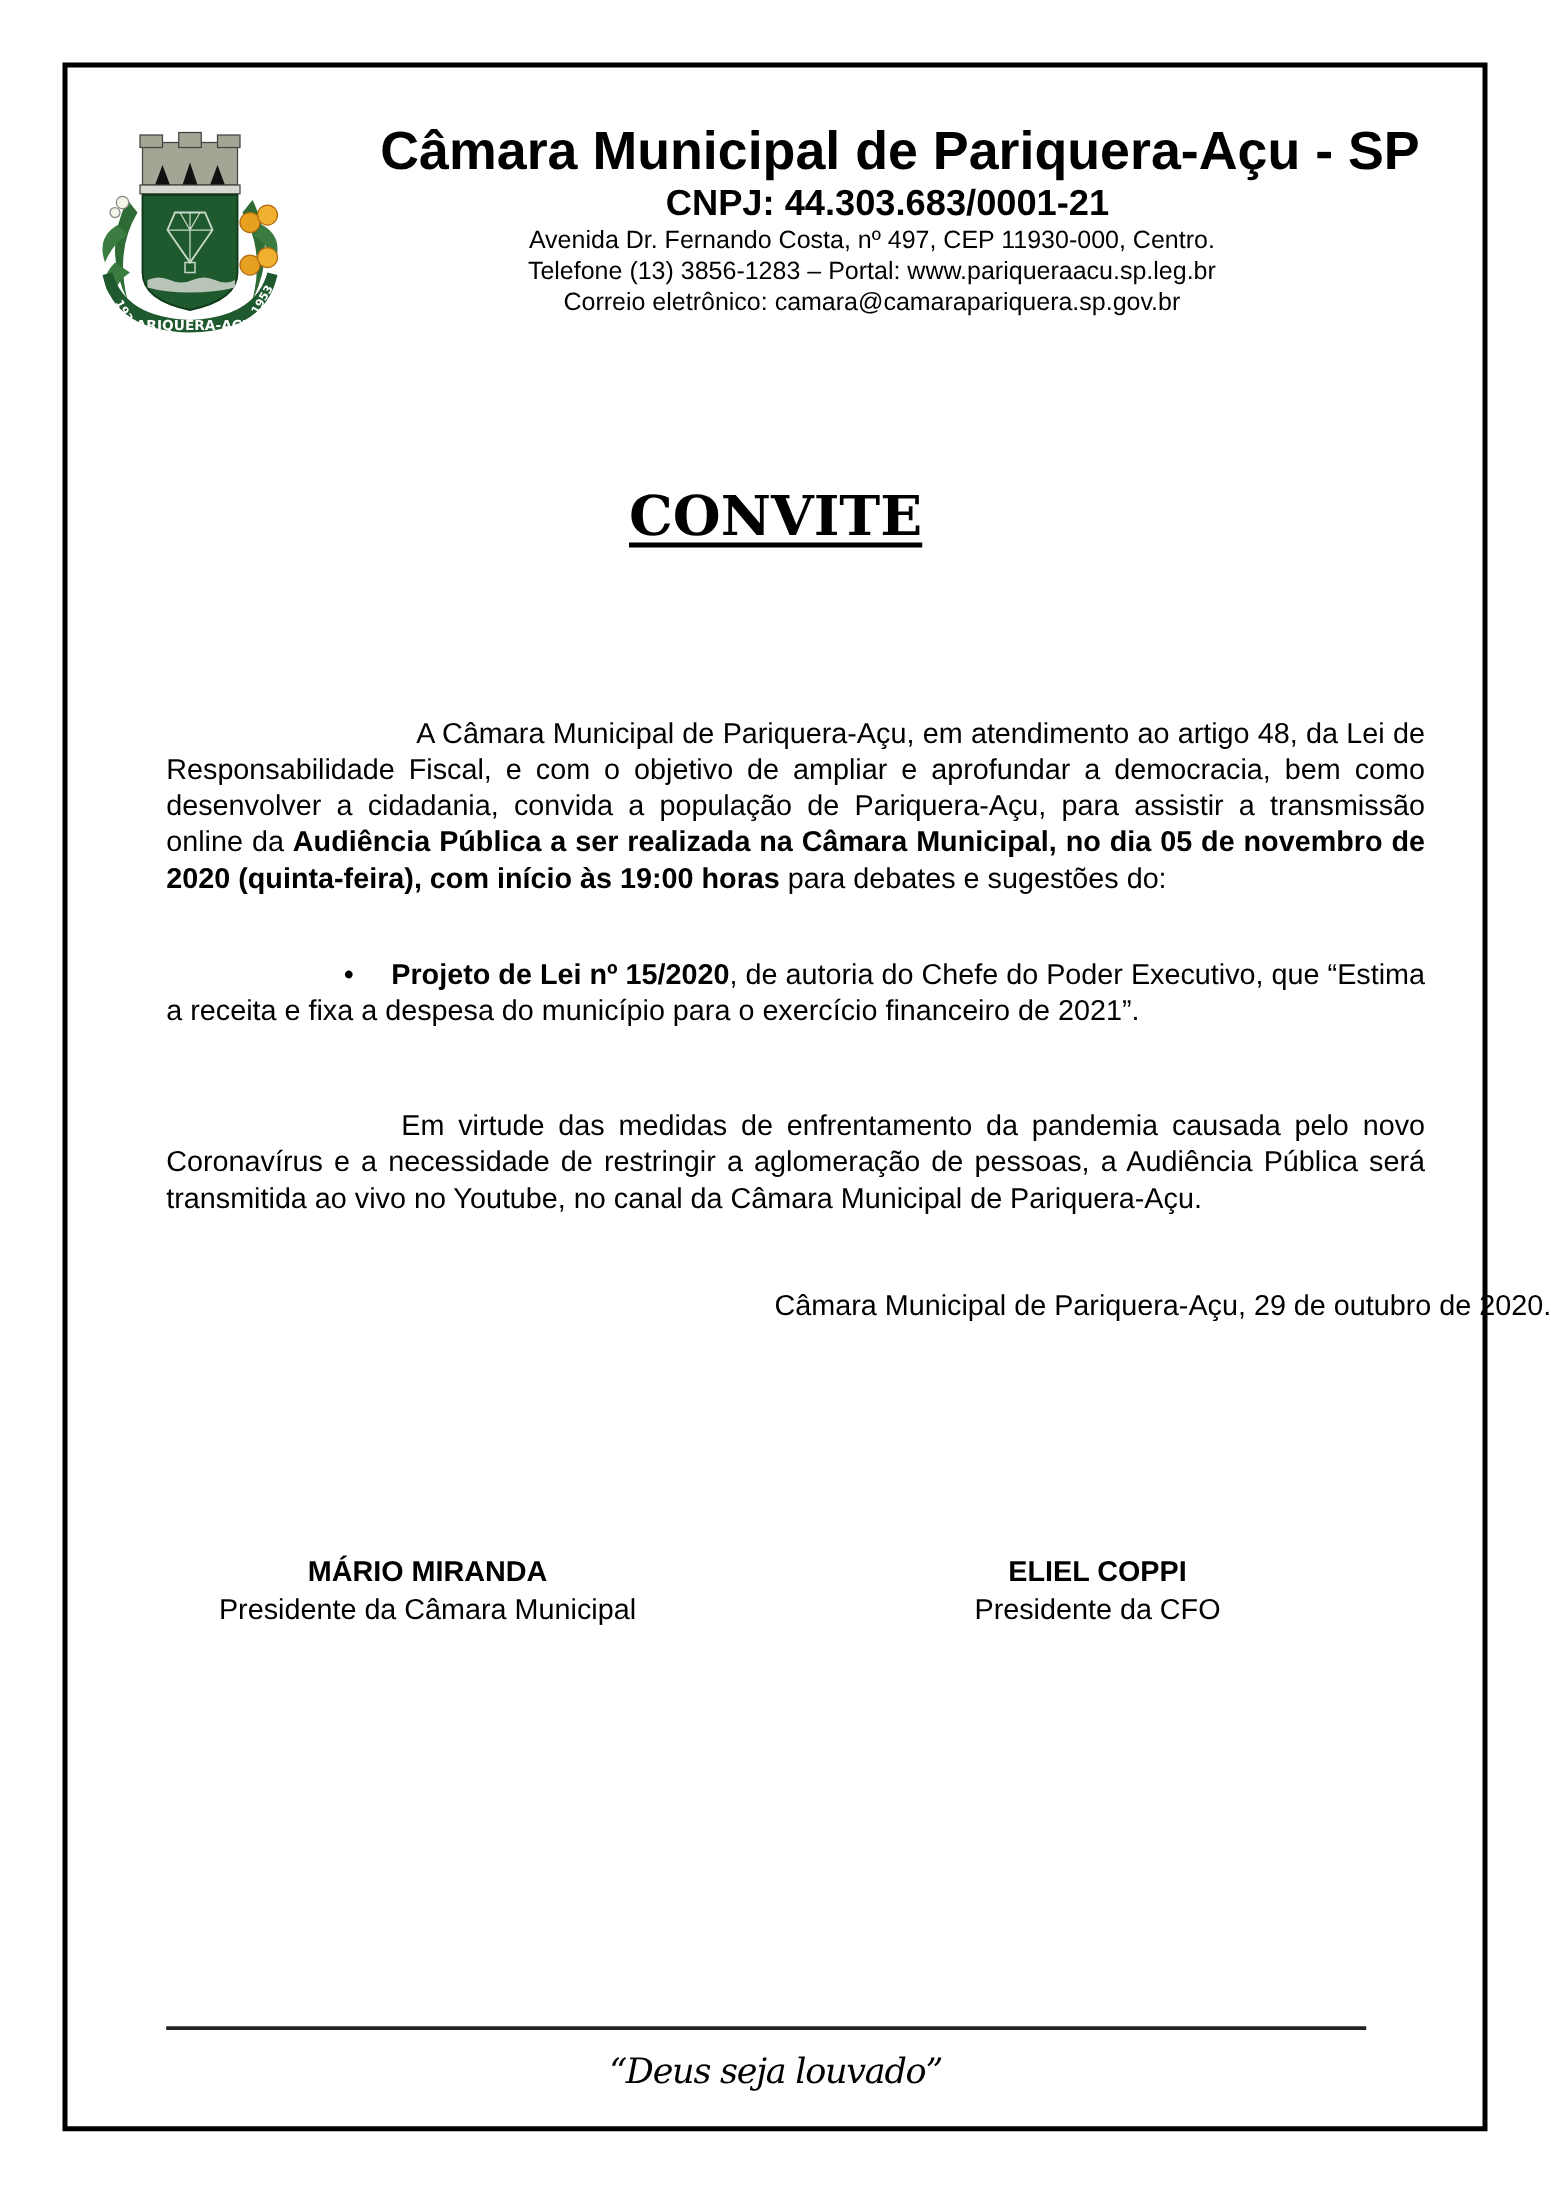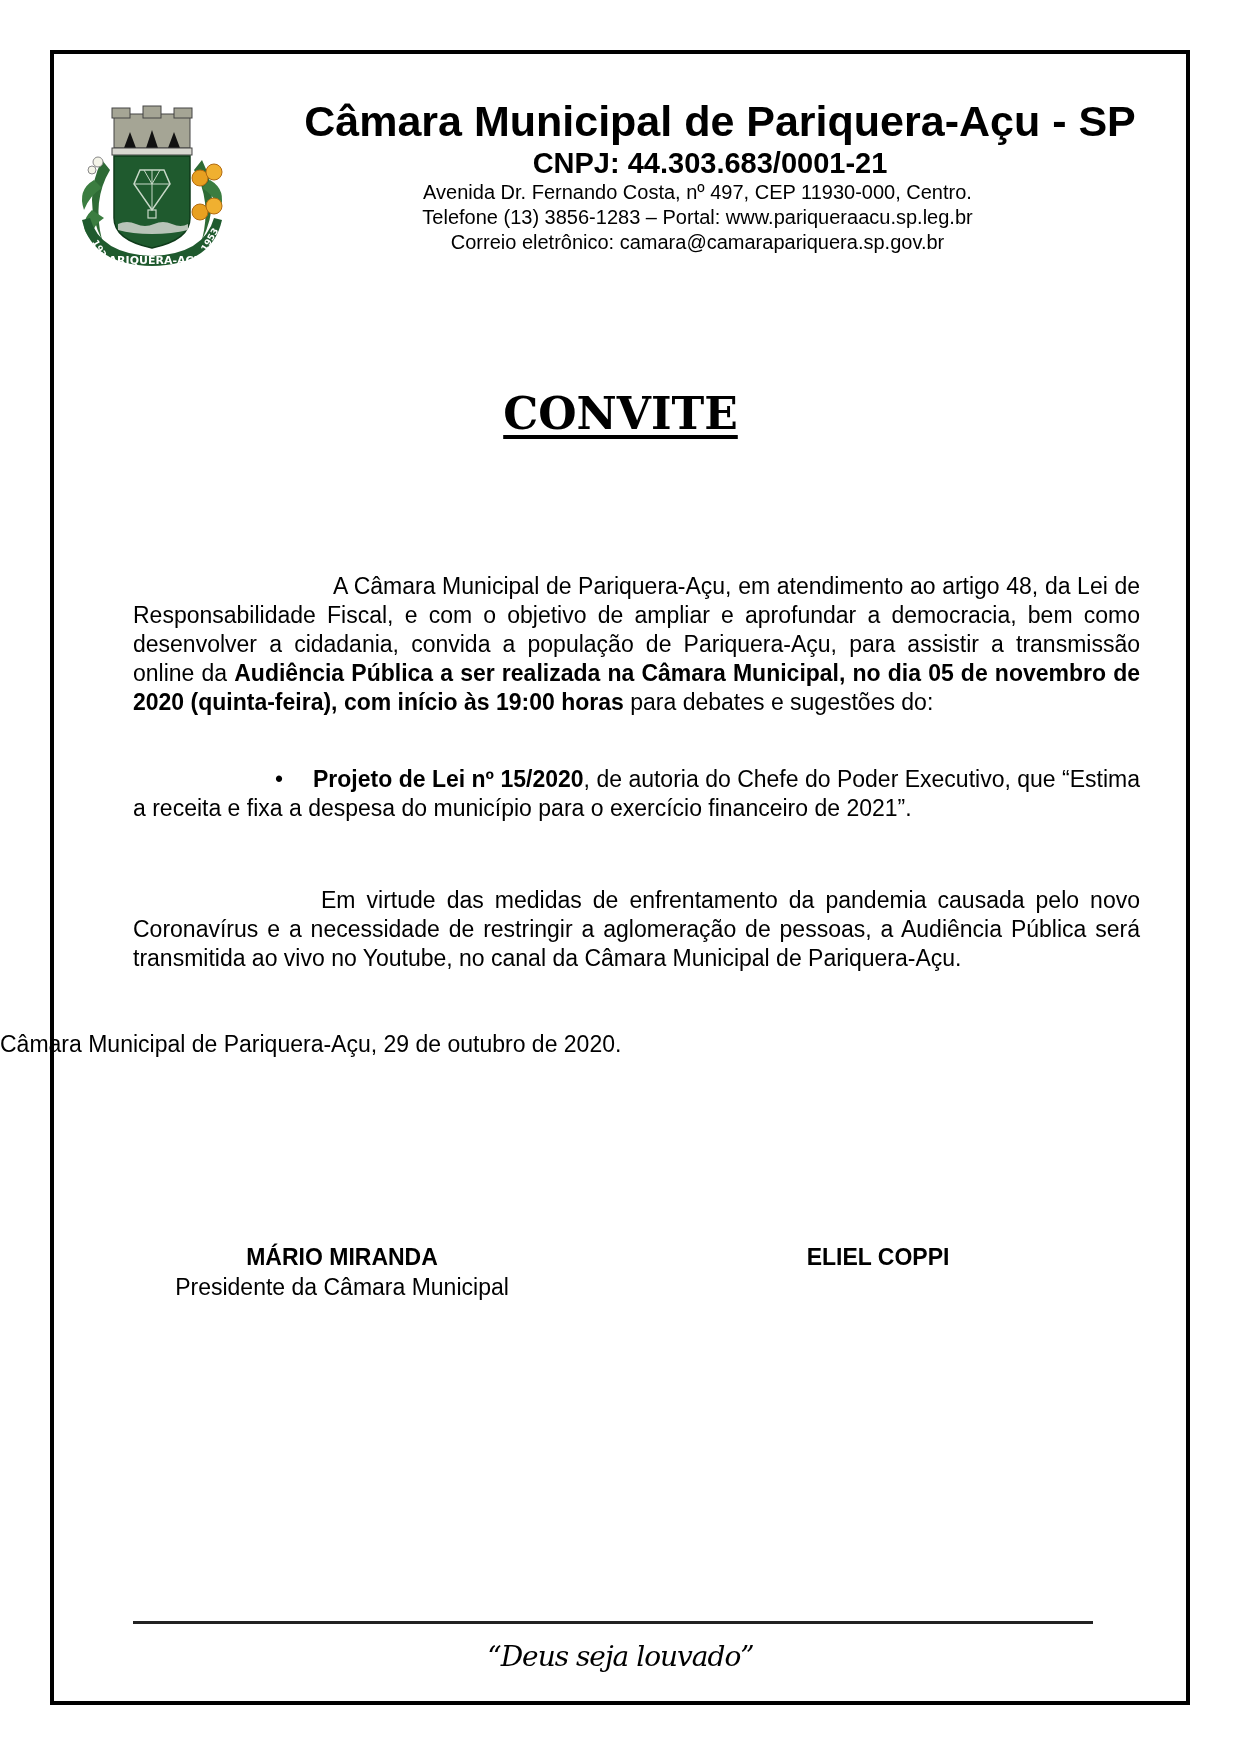--- a/index.html
+++ b/index.html
@@ -13,21 +13,21 @@
   .doc-title { position: absolute; left: 0; width: 1241px; top: 388px; text-align: center; }
   .doc-title span { font-family: "DejaVu Serif", serif; font-weight: bold; font-size: 44px; text-decoration: underline; text-decoration-thickness: 4px; text-underline-offset: 6px; letter-spacing: 0px; }
   .body-text { position: absolute; left: 133px; width: 1007px; font-size: 23px; line-height: 29px; text-align: justify; }
   .p1 { top: 572px; }
   .p1 .indent, .p3 .indent { display: inline-block; }
   .p1 .indent { width: 200px; }
   .p2 { top: 765px; }
   .bullet { display: inline-block; width: 180px; text-align: right; padding-right: 30px; box-sizing: border-box; }
   .p3 { top: 850px; margin-top: 36px; }
   .p3 .indent { width: 188px; }
-  .closing { position: absolute; top: 1030px; left: 0; width: 1241px; text-align: left; font-size: 23px; line-height: 29px; }
+  .closing { position: absolute; top: 1030px; left: 0; width: 1241px; text-align: right; font-size: 23px; line-height: 29px; }
   .sig { position: absolute; top: 1242px; text-align: center; font-size: 23px; line-height: 30px; }
   .sig .name { font-weight: bold; }
   .sig-left { left: 152px; width: 380px; }
   .sig-right { left: 728px; width: 300px; }
   .footer-rule { position: absolute; left: 133px; top: 1621px; width: 960px; border-top: 3px solid #222; }
   .motto { position: absolute; left: 0; width: 1241px; top: 1640px; text-align: center; font-family: "DejaVu Serif", serif; font-style: italic; font-size: 28px; letter-spacing: -1px; }
   b { font-weight: bold; }
 </style>
 </head>
 <body>
@@ -93,16 +93,17 @@
 
 <div class="closing">Câmara Municipal de Pariquera-Açu, 29 de outubro de 2020.</div>
 
 <div class="sig sig-left">
   <div class="name">MÁRIO MIRANDA</div>
   <div>Presidente da Câmara Municipal</div>
 </div>
 
 <div class="sig sig-right">
   <div class="name">ELIEL COPPI</div>
+  <div>Presidente da CFO</div>
 </div>
 
 <div class="footer-rule"></div>
 <div class="motto">“Deus seja louvado”</div>
 
 </body></html>

